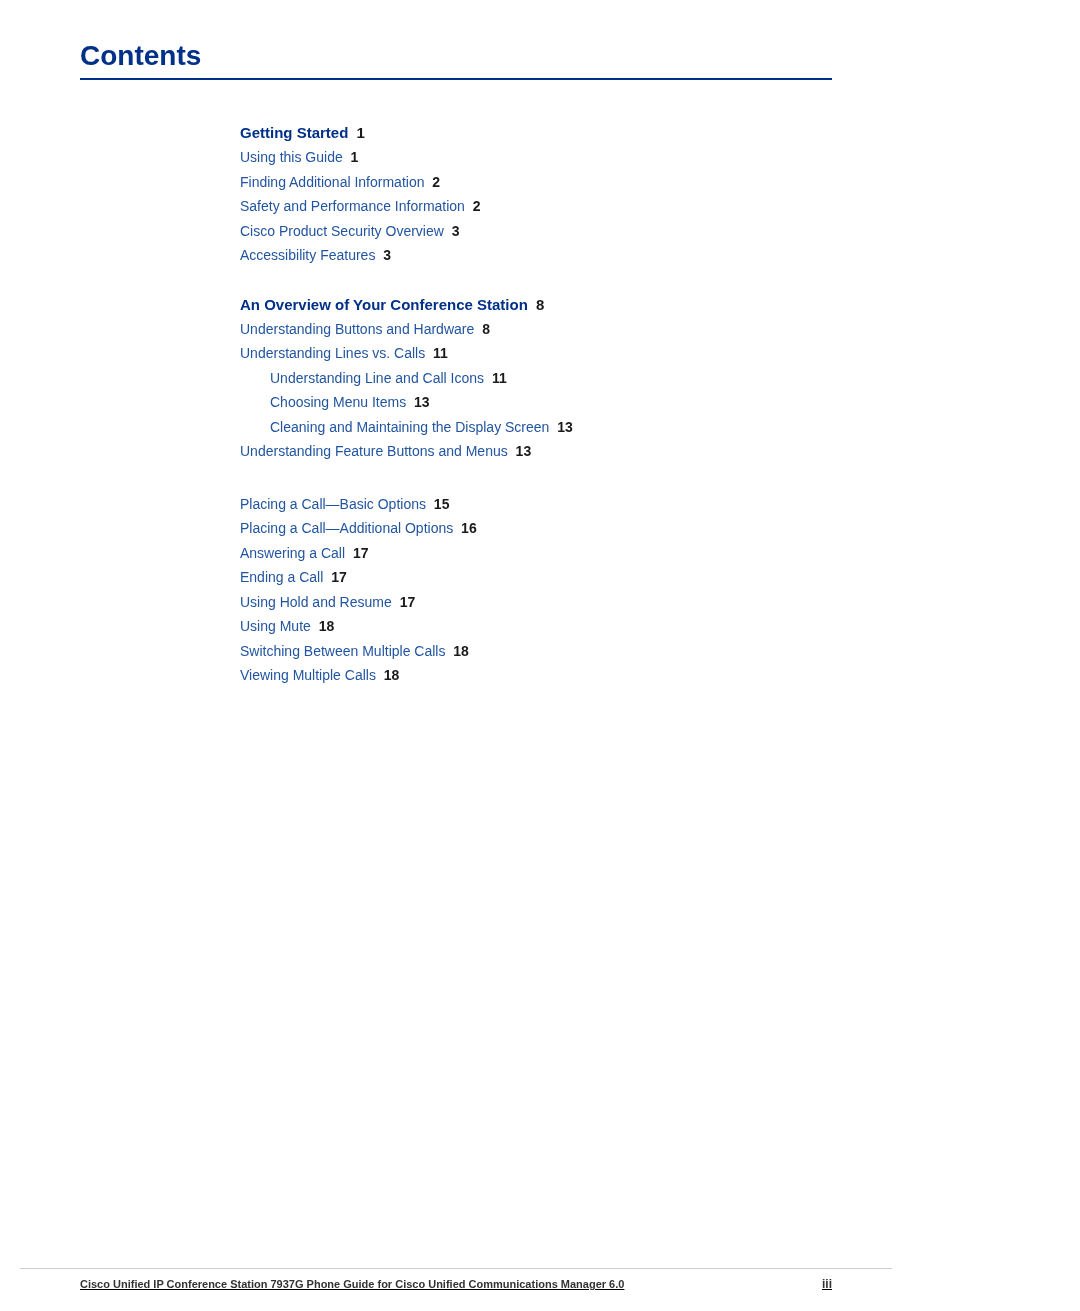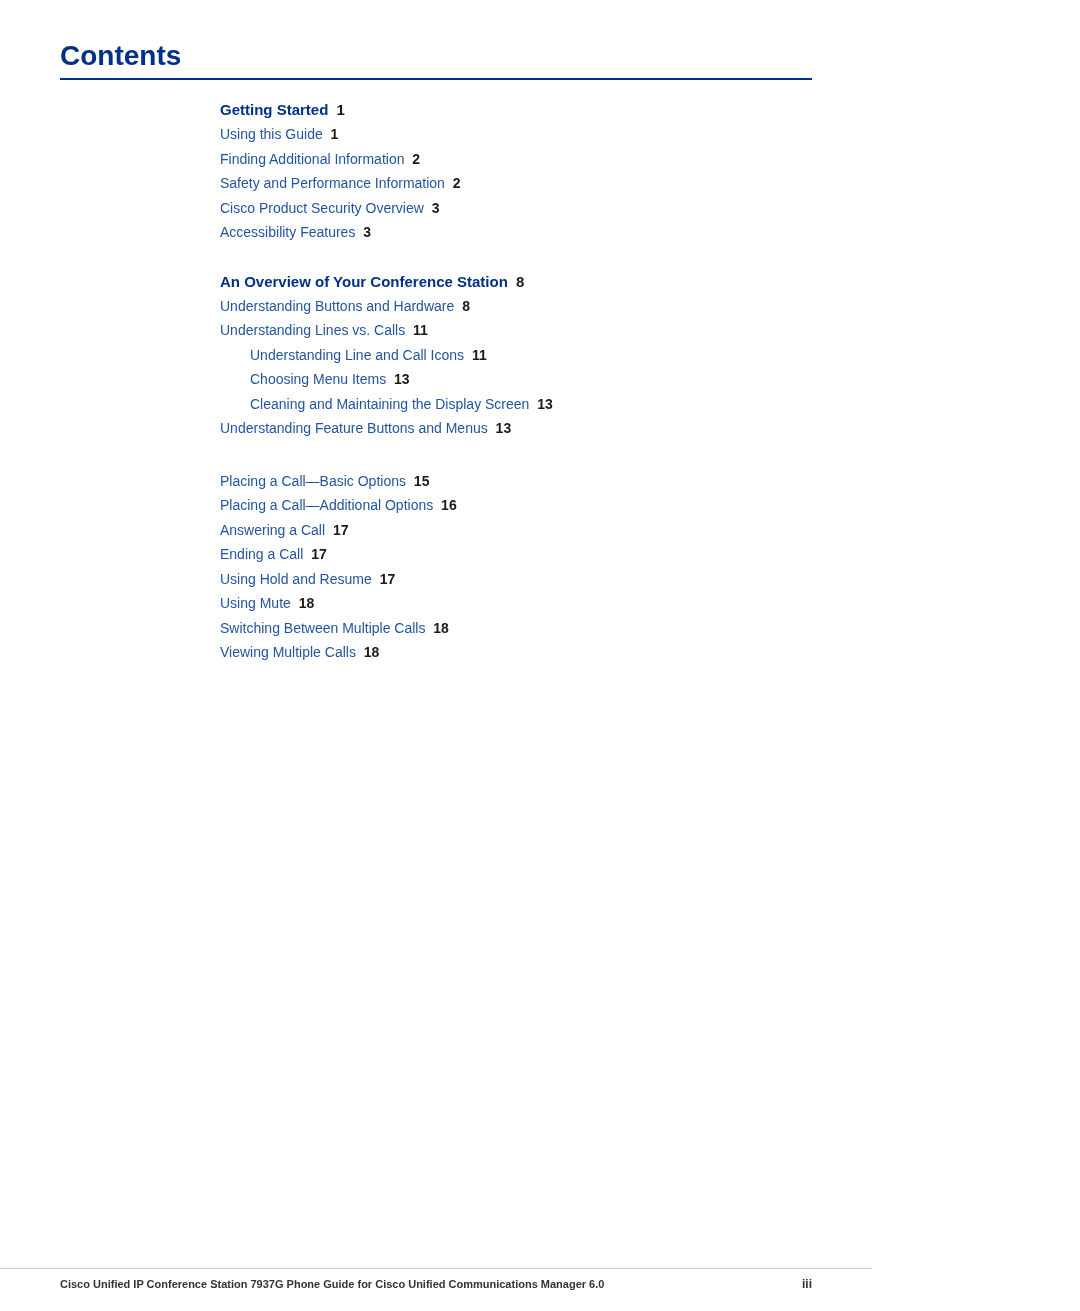--- a/index.html
+++ b/index.html
@@ -11,20 +11,21 @@
       font-family: Arial, Helvetica, sans-serif;
       position: relative;
     }
 
     .page-container {
       width: 872px;
       min-height: 1311px;
       background: #fff;
       position: relative;
       padding-bottom: 60px;
+      margin-left: 20px;
     }
 
     
     .header-section {
       padding: 40px 60px 0 60px;
     }
 
     .page-title {
       font-size: 28px;
       font-weight: bold;
@@ -33,21 +34,21 @@
     }
 
     .header-rule {
       border: none;
       border-top: 2px solid #003087;
       margin-bottom: 0;
     }
 
     
     .content-area {
-      padding: 21px 220px 30px 220px;
+      padding: 44px 220px 30px 220px;
     }
 
     
     .toc-section {
       margin-bottom: 28px;
     }
 
     .section-heading {
       font-size: 15px;
       font-weight: bold;
@@ -85,20 +86,21 @@
       position: absolute;
       bottom: 20px;
       left: 0;
       right: 0;
       display: flex;
       justify-content: space-between;
       align-items: center;
       padding: 0 60px;
       border-top: 1px solid #cccccc;
       padding-top: 8px;
+      text-decoration: underline;
     }
 
     .footer-text {
       font-size: 11px;
       color: #333;
       font-weight: bold;
     }
 
     .footer-page-num {
       font-size: 12px;

